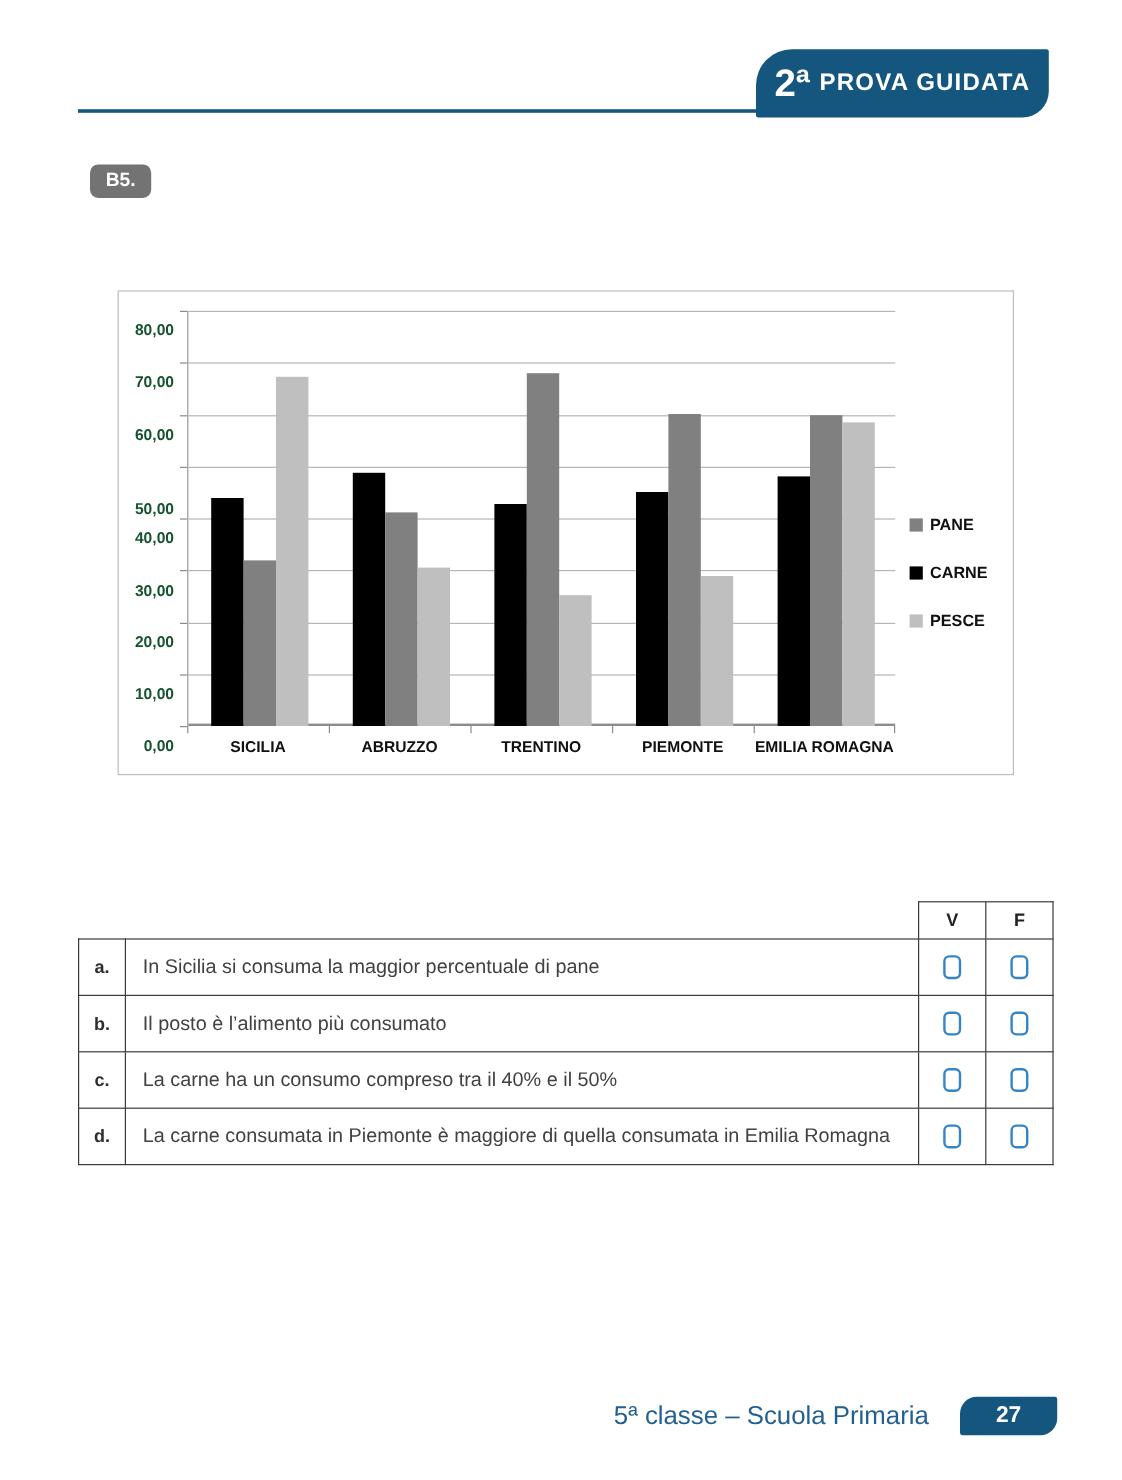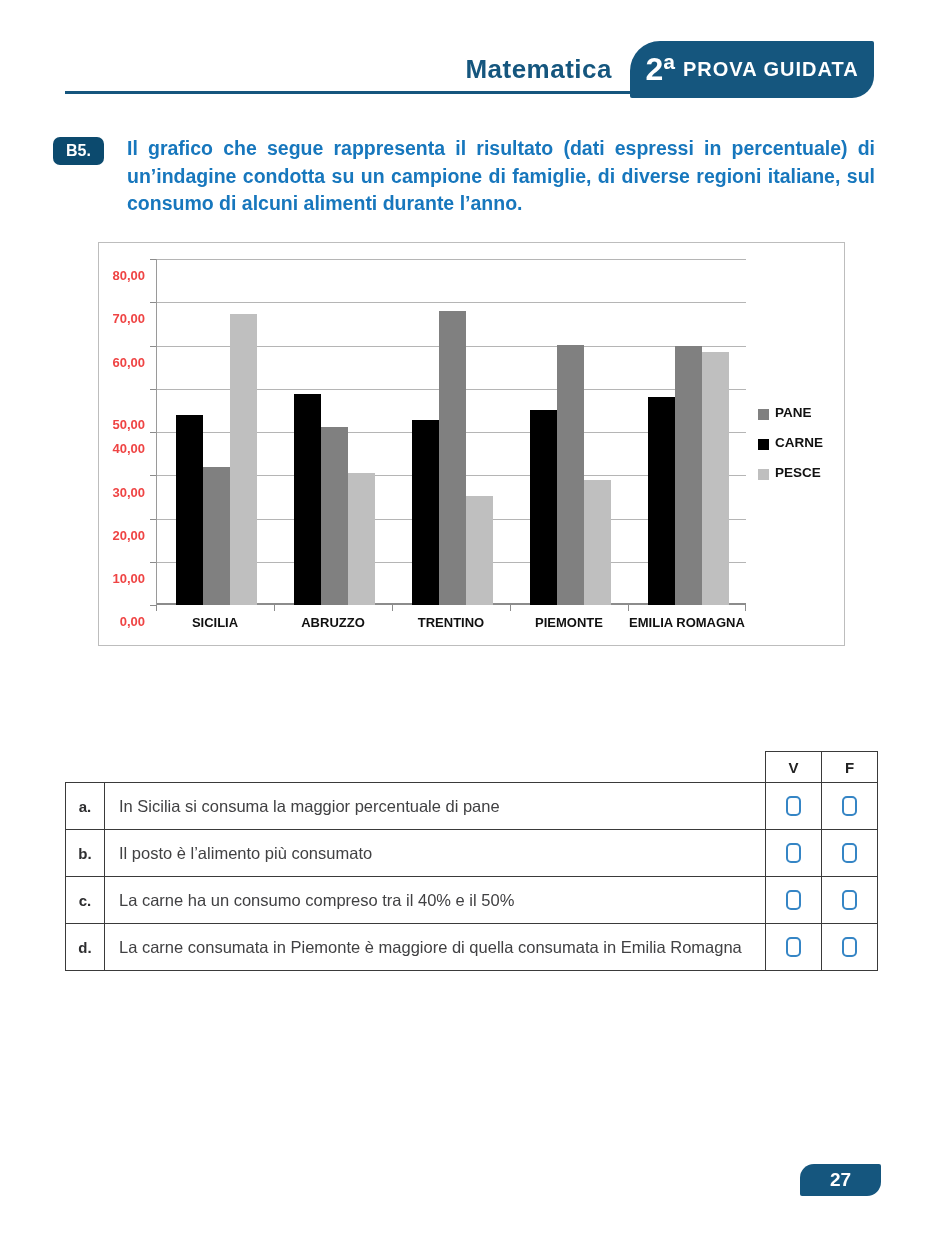--- a/index.html
+++ b/index.html
@@ -29,22 +29,22 @@
   }
   .header-badge .num { font-size: 32px; font-weight: bold; margin-right: 8px; }
   .header-badge .lbl { font-size: 20px; font-weight: bold; letter-spacing: 1px; }
   .header-rule {
     position: absolute; left: 65px; top: 91px; width: 566px; height: 3px;
     background: #15567E;
   }
 
   
   .q-badge {
-    position: absolute; left: 53px; top: 137px; width: 51px; height: 28px;
-    background: #0c4a6e; border-radius: 7px;
+    position: absolute; left: 75px; top: 137px; width: 51px; height: 28px;
+    background: #737373; border-radius: 7px;
     display: flex; align-items: center; justify-content: center;
     color: #fff; font-weight: bold; font-size: 16px;
   }
   .q-text {
     position: absolute; left: 127px; top: 135px; width: 748px;
     color: #1777BD; font-size: 19.5px; line-height: 27.5px;
     font-weight: bold; text-align: justify;
   }
 
   
@@ -54,33 +54,33 @@
   }
   .plot {
     position: absolute; left: 57px; top: 16px; width: 590px; height: 346px;
     border-left: 1px solid #9a9a9a;
   }
   .gridline { position: absolute; left: 0; width: 100%; height: 1px; background: #b5b5b5; }
   .gridline.axis { background: #8c8c8c; height: 2px; }
   .ytick { position: absolute; width: 6px; height: 1px; background: #8c8c8c; }
   .ylab {
     position: absolute; right: 0; transform: translateY(-50%);
-    font-size: 13px; font-weight: bold; color: #ef4444;
+    font-size: 13px; font-weight: bold; color: #14532d;
   }
   .ylabels { position: absolute; left: 0; top: 16px; width: 46px; height: 346px; }
   .bar { position: absolute; bottom: 0; }
   .catlabels { position: absolute; left: 57px; top: 372px; width: 590px; height: 20px; }
   .catlab {
     position: absolute; transform: translateX(-50%);
     font-size: 13px; font-weight: bold; color: #111; white-space: nowrap;
   }
   .xticks { position: absolute; left: 57px; top: 362px; width: 590px; height: 6px; }
   .xtick { position: absolute; top: 0; width: 1px; height: 6px; background: #8c8c8c; }
   .legend { position: absolute; left: 659px; top: 162px; }
-  .legend-item { display: flex; align-items: flex-end; margin-bottom: 15px; }
+  .legend-item { display: flex; align-items: center; margin-bottom: 15px; margin-top: 25px; }
   .legend-swatch { width: 11px; height: 11px; margin-right: 6px; flex: 0 0 auto; }
   .legend-label { font-size: 13.5px; font-weight: bold; color: #111; }
 
   
   .instruction {
     position: absolute; left: 64px; top: 684px; width: 814px;
     font-size: 19.5px; line-height: 27.5px; color: #454547;
   }
 
   
@@ -116,29 +116,27 @@
     border-radius: 14px 2px 14px 2px;
     display: flex; align-items: center; justify-content: center;
     color: #fff; font-size: 19px; font-weight: bold;
   }
 </style>
 </head>
 <body>
 
 <div class="page">
 
-  <div class="subject-label">Matematica</div>
   <div class="header-badge">
     <span class="num">2ª</span>
     <span class="lbl">PROVA GUIDATA</span>
   </div>
   <div class="header-rule"></div>
 
   <div class="q-badge">B5.</div>
-  <div class="q-text">Il grafico che segue rappresenta il risultato (dati espressi in percentuale) di un’indagine condotta su un campione di famiglie, di diverse regioni italiane, sul consumo di alcuni alimenti durante l’anno.</div>
 
   <div class="chart-box">
     <div class="ylabels">
         <div class="ylab" style="top: 362px;">0,00</div>
         <div class="ylab" style="top: 318.75px;">10,00</div>
         <div class="ylab" style="top: 275.5px;">20,00</div>
         <div class="ylab" style="top: 233px;">30,00</div>
         <div class="ylab" style="top: 189px;">40,00</div>
         <div class="ylab" style="top: 145.75px; margin-top: 19px;">50,00</div>
         <div class="ylab" style="top: 102.5px;">60,00</div>
@@ -247,16 +245,17 @@
     <tr class="body">
       <td class="lbl">d.</td>
       <td class="stm">La carne consumata in Piemonte è maggiore di quella consumata in Emilia Romagna</td>
       <td class="chk"><span class="checkbox"></span></td>
       <td class="chk"><span class="checkbox"></span></td>
     </tr>
   </tbody>
     </table>
 
   <div class="footer">
+    <span class="footer-text">5ª classe – Scuola Primaria</span>
     <span class="footer-badge">27</span>
   </div>
 
 </div>
 
 </body></html>

